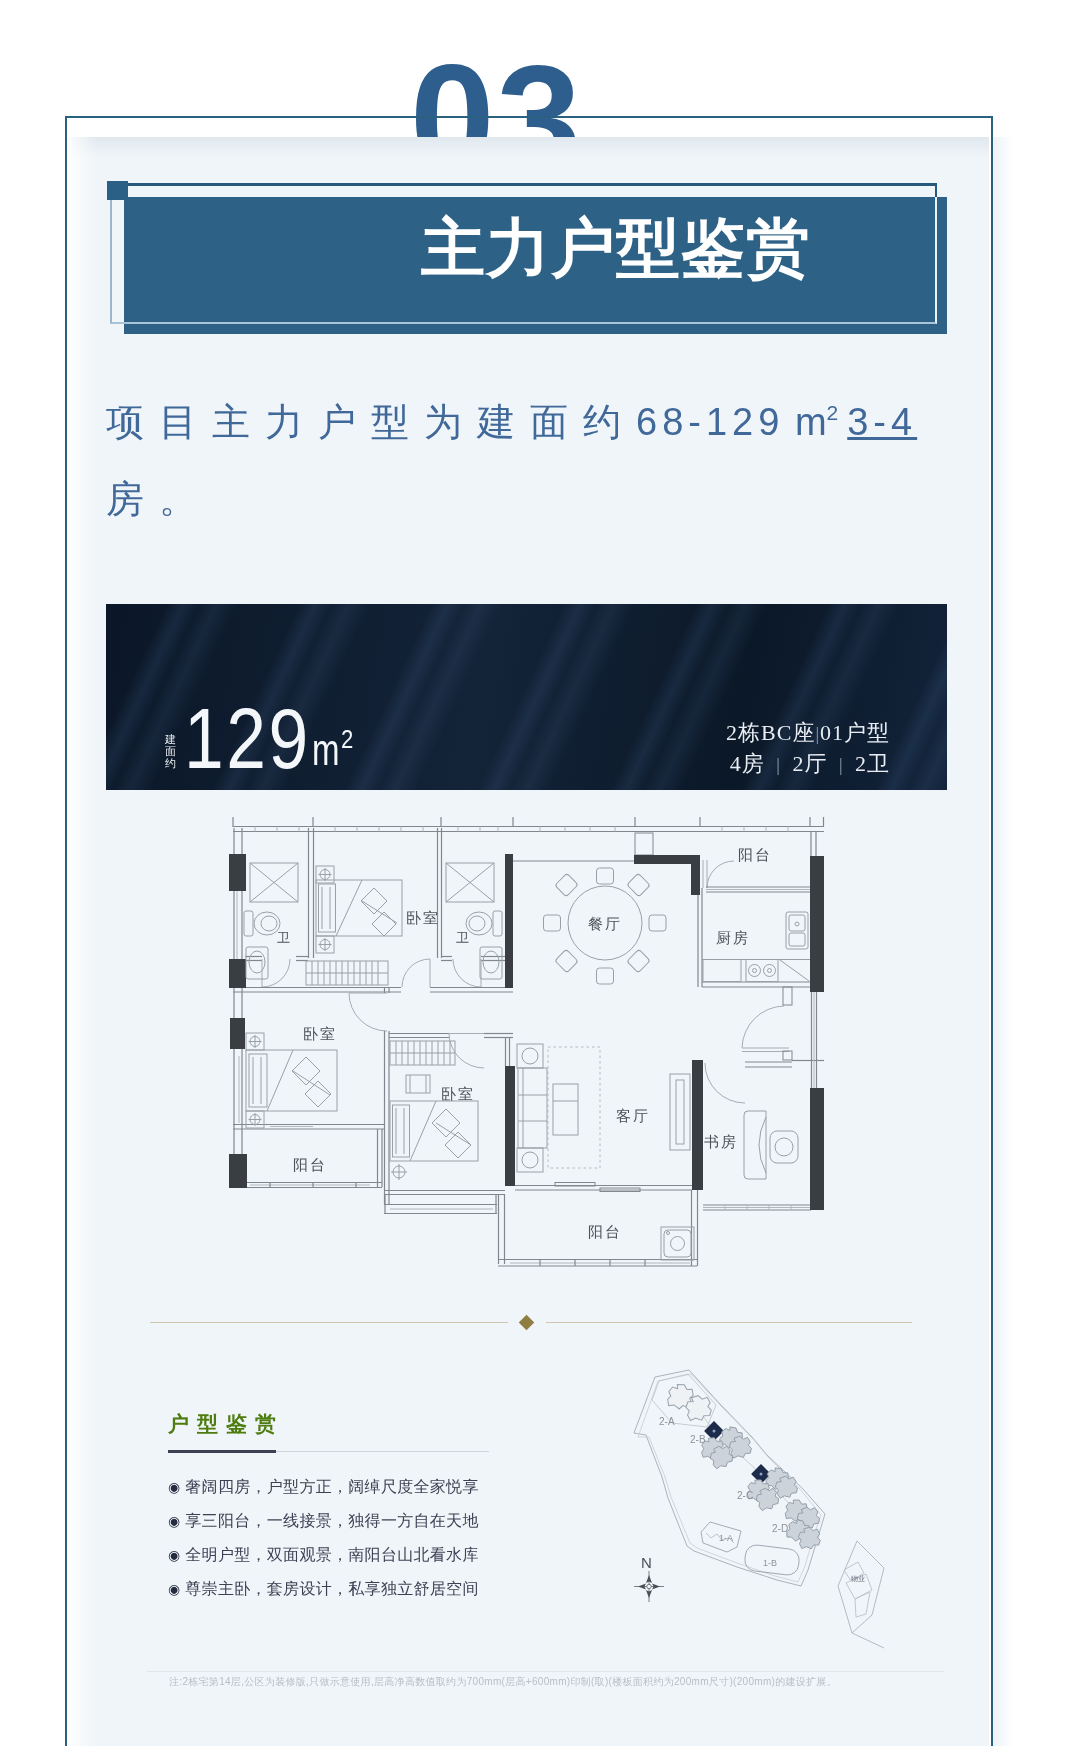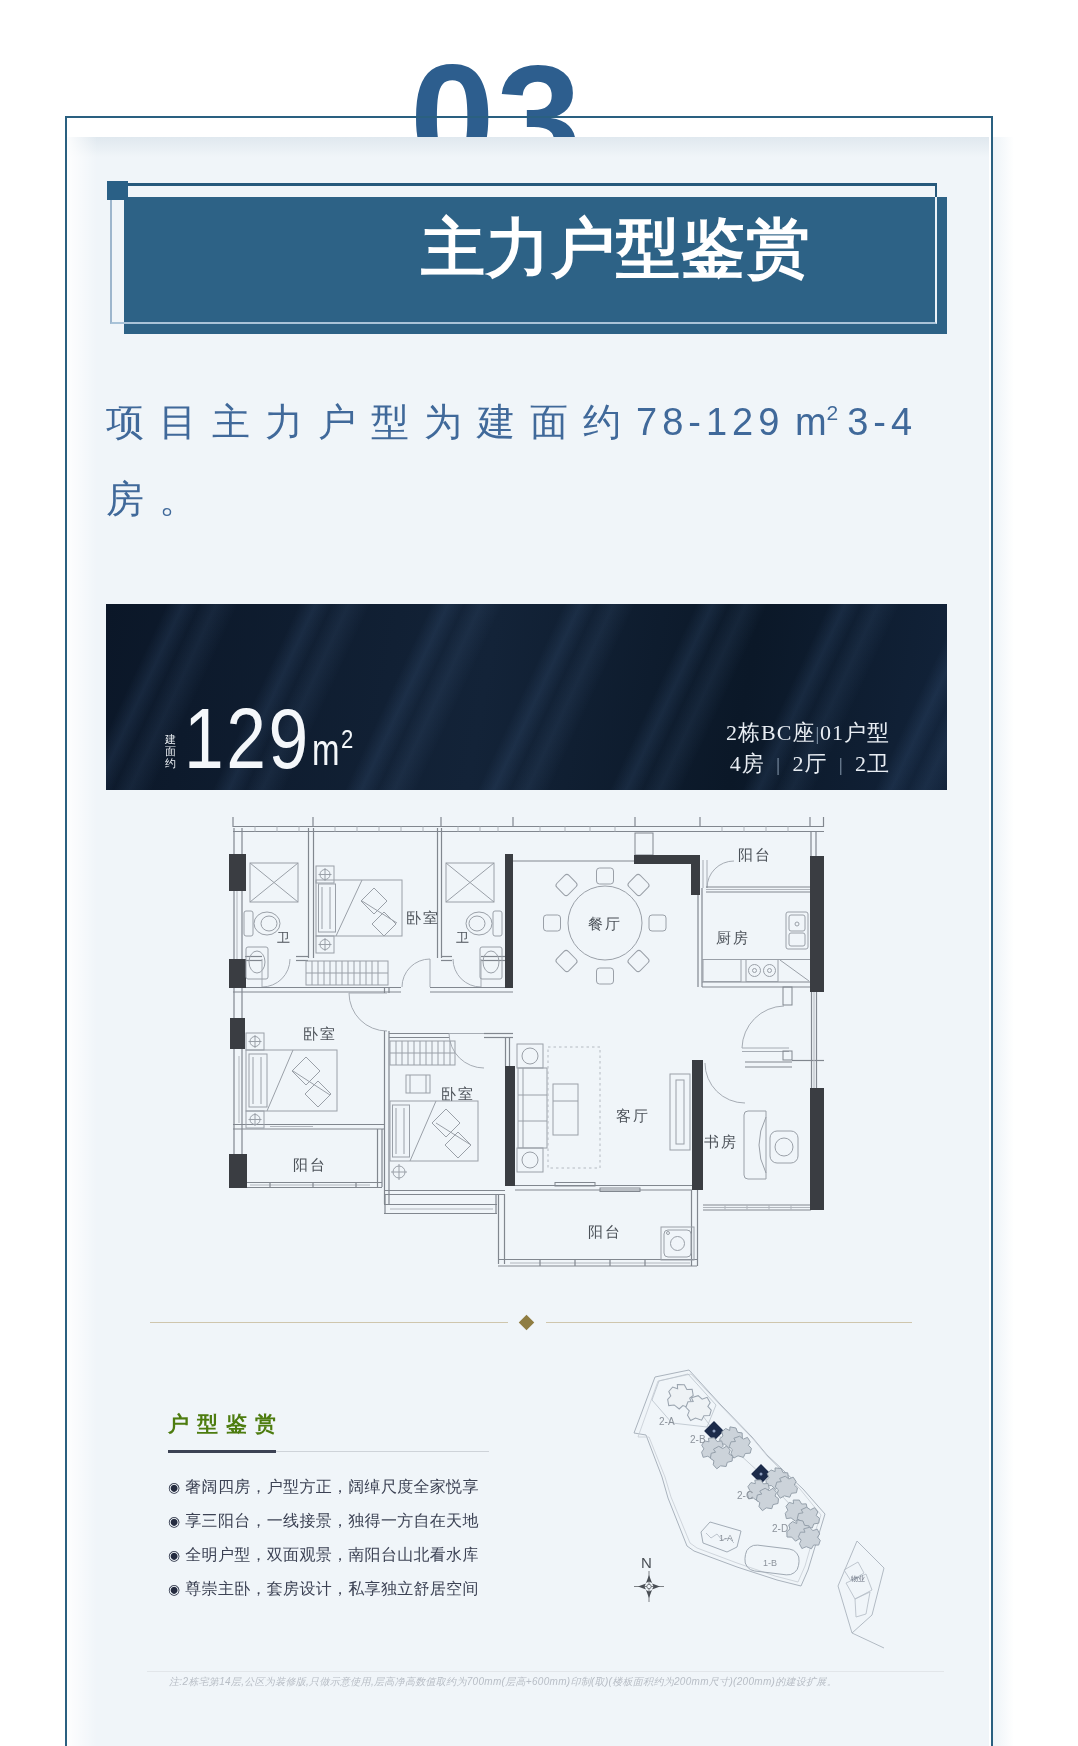--- a/index.html
+++ b/index.html
@@ -24,21 +24,21 @@
 <div class="abs" style="left:110px;top:183px;width:827px;height:141px;box-sizing:border-box;border-top:3px solid #27597c;border-left:2px solid #9db6cd;border-bottom:2px solid #9db6cd;border-right:2px solid #27597c;"></div>
 
 <div class="abs" style="left:124px;top:197px;width:823px;height:137px;background:#2d6286;"></div>
 
 <div class="abs" style="left:110px;top:197px;width:827px;height:127px;box-sizing:border-box;border-left:2px solid #9db6cd;border-right:2px solid #eaf1f7;border-bottom:2px solid #a9c3d8;"></div>
 
 <div class="abs" style="left:107px;top:181px;width:21px;height:19px;background:#2a6086;"></div>
 
 <div class="abs" style="left:124px;top:205px;width:984px;text-align:center;font-size:64px;font-weight:bold;color:#ffffff;letter-spacing:1px;">主力户型鉴赏</div>
 
-<div class="abs" style="left:106px;top:374px;width:860px;font-size:38px;color:#40699a;letter-spacing:15px;line-height:77px;">项目主力户型为建面约<span style="letter-spacing:5px;">78-129</span><span style="letter-spacing:0;"> m<span style="font-size:21px;vertical-align:15px;">2</span></span><span style="letter-spacing:5px;margin-left:9px;">3-4</span><br>房。</div>
+<div class="abs" style="left:106px;top:374px;width:860px;font-size:38px;color:#40699a;letter-spacing:15px;line-height:77px;">项目主力户型为建面约<span style="letter-spacing:5px;">68-129</span><span style="letter-spacing:0;"> m<span style="font-size:21px;vertical-align:15px;">2</span></span><span style="letter-spacing:5px;margin-left:9px;text-decoration:underline;">3-4</span><br>房。</div>
 
 <div class="abs" style="left:106px;top:604px;width:841px;height:186px;background:
   repeating-linear-gradient(115deg, rgba(96,138,190,0.00) 0px, rgba(96,138,190,0.00) 55px, rgba(100,142,196,0.13) 70px, rgba(96,138,190,0.02) 85px, rgba(110,150,200,0.10) 100px, rgba(96,138,190,0.00) 120px),
   linear-gradient(100deg,#0b1728 0%,#132338 45%,#0b1828 75%,#12233a 100%);
   background-color:#0d1a2e;"></div>
 
 <div class="abs" style="left:164px;top:733px;width:13px;font-size:11px;color:#eef2f6;line-height:12px;text-align:center;">建<br>面<br>约</div>
 
 <div class="abs" style="left:184px;top:696px;font-size:85px;color:#f4f7fa;line-height:85px;letter-spacing:3px;transform:scaleX(0.84);transform-origin:0 0;">129</div>
 
@@ -635,14 +635,14 @@
     <path d="M638,1586.5 l8,-3 -1.6,3 1.6,3 z" stroke="none"></path>
     <path d="M660,1586.5 l-8,-3 1.6,3 -1.6,3 z" stroke="none"></path>
     <circle cx="649" cy="1586.5" r="2.2" fill="#f0f5f9" stroke-width="0.7"></circle>
   </g>
 </svg>
 </div>
 
 <div class="abs" style="left:147px;top:1671px;width:797px;height:1px;background:#e2e6ea;"></div>
 
 <div class="abs" style="left:155px;top:1674px;width:778px;font-size:10px;color:#b8bec6;line-height:15.5px;letter-spacing:0.3px;">
-  <div style="padding-left:14px;font-style:italic;">注:2栋宅第14层,公区为装修版,只做示意使用,层高净高数值取约为700mm(层高+600mm)印制(取)(楼板面积约为200mm尺寸)(200mm)的建设扩展。</div>
+  <div style="padding-left:14px;">注:2栋宅第14层,公区为装修版,只做示意使用,层高净高数值取约为700mm(层高+600mm)印制(取)(楼板面积约为200mm尺寸)(200mm)的建设扩展。</div>
 </div>
 
 </body></html>

